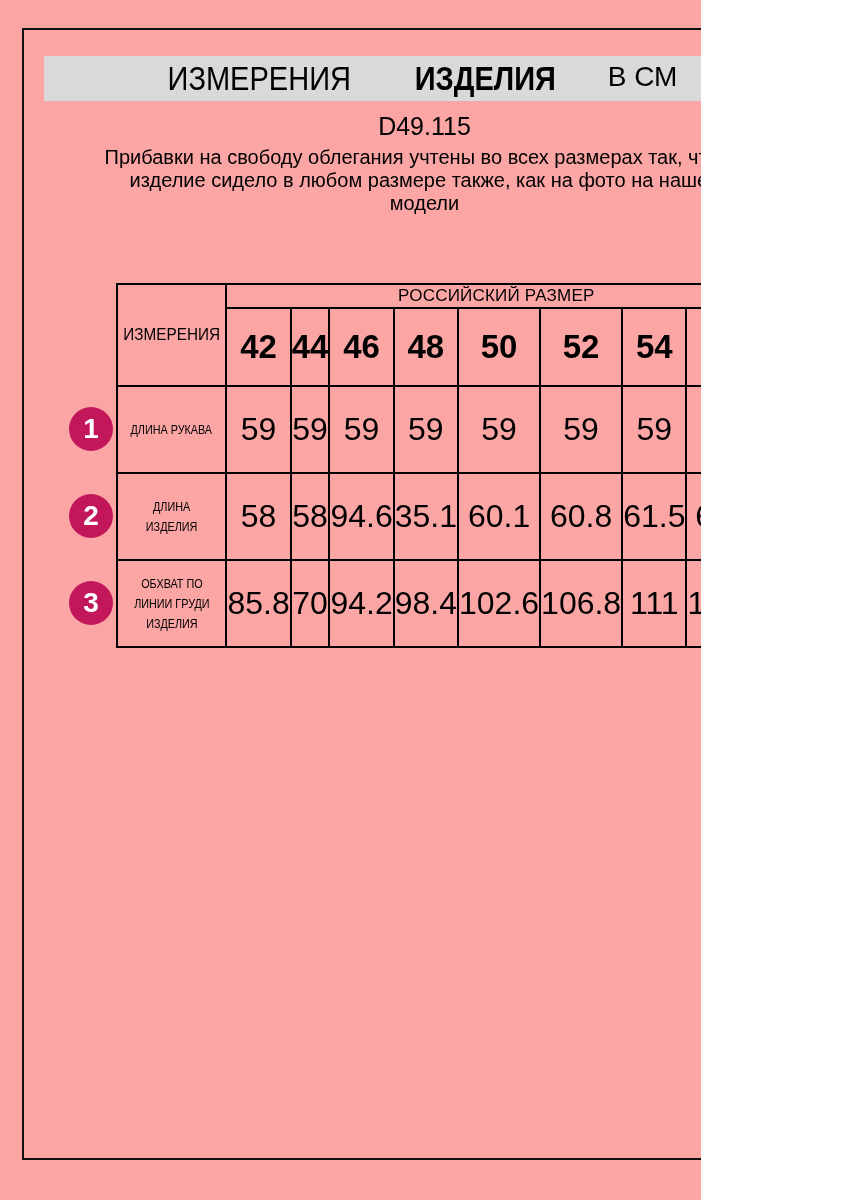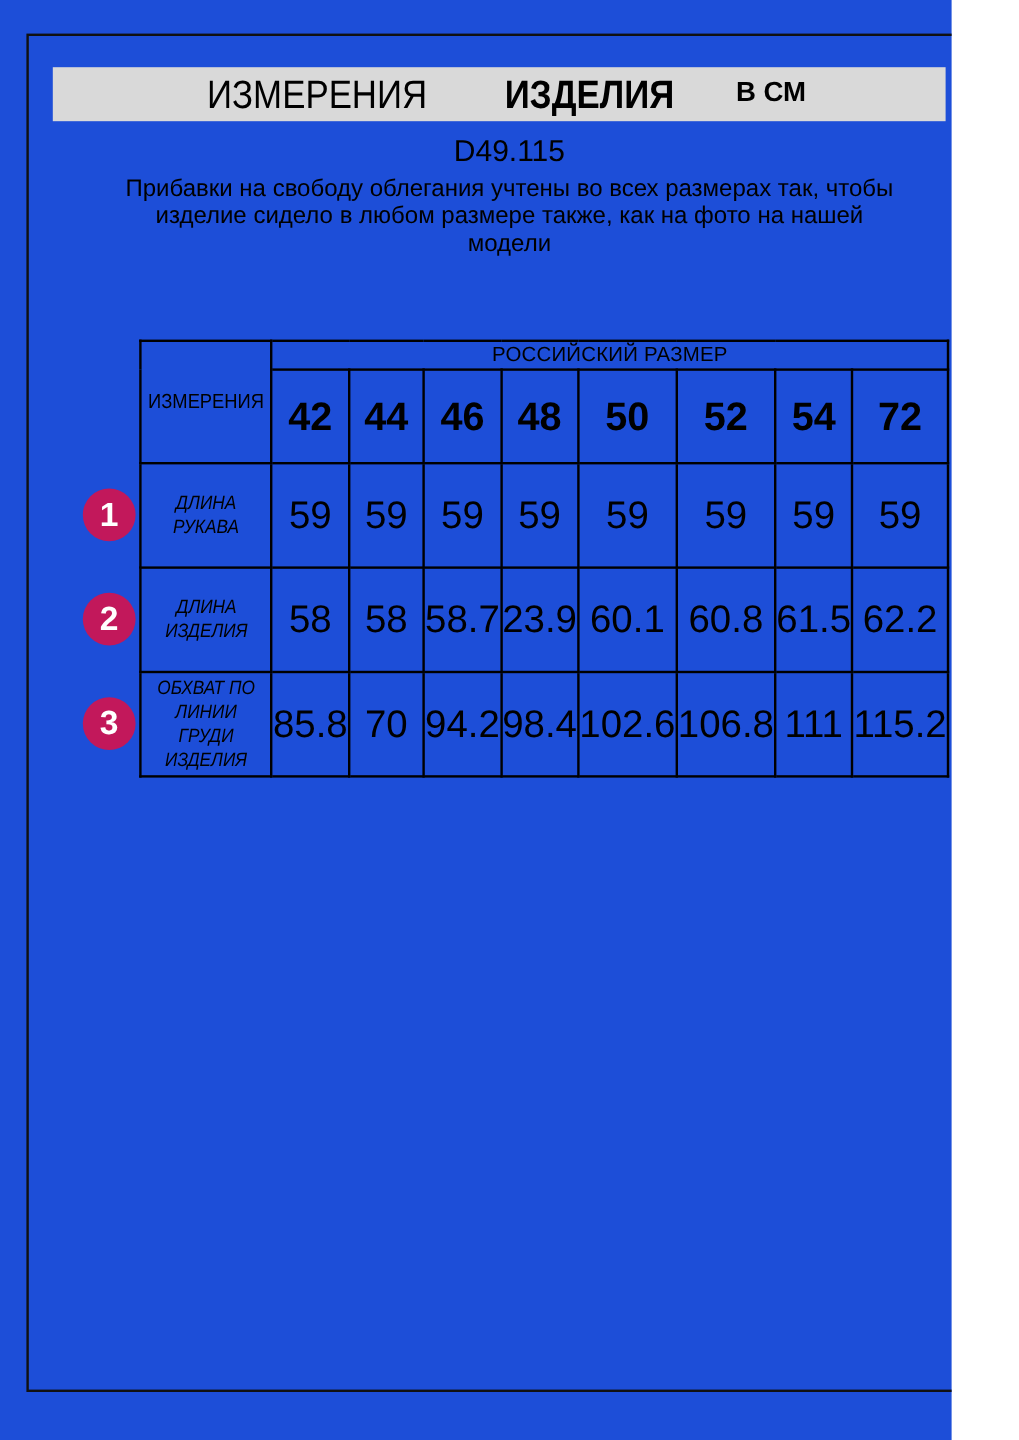--- a/index.html
+++ b/index.html
@@ -4,23 +4,23 @@
 <style>
   html, body {
     margin: 0;
     padding: 0;
     background: #ffffff;
     font-family: "Liberation Sans", sans-serif;
     color: #000;
   }
   .page {
     position: relative;
-    width: 793px;
+    width: 701px;
     height: 1200px;
-    background: #1d4ed8;
+    background: #fca5a5;
     overflow: hidden;
   }
   .frame {
     position: absolute;
     left: 22px;
     top: 28px;
     width: 784px;
     height: 1128px;
     border: 2px solid #111;
   }
@@ -41,22 +41,22 @@
     font-weight: 400;
     letter-spacing: 0px;
     transform: scaleX(0.88);
   }
   .title-part2 {
     font-size: 33px;
     font-weight: 700;
     transform: scaleX(0.88);
   }
   .title-part3 {
-    font-size: 23px;
-    font-weight: 700;
+    font-size: 28px;
+    font-weight: 400;
     position: relative;
     top: -2px;
   }
   .title-bar span { align-self: center; }
   .product-code {
     position: absolute;
     left: 0;
     top: 112px;
     width: 849px;
     text-align: center;
@@ -98,23 +98,22 @@
   th.group {
     font-size: 17px;
     font-weight: 400;
     letter-spacing: 0.2px;
   }
   th.size {
     font-size: 33px;
     font-weight: 700;
   }
   td.rowlabel {
-    font-size: 16px;
+    font-size: 12px;
     line-height: 20px;
-    font-style: italic;
   }
   td.value {
     font-size: 32px;
   }
   .condensed {
     display: inline-block;
     transform: scaleX(0.9);
     transform-origin: center;
     white-space: pre-line;
   }
@@ -202,22 +201,22 @@
         <td class="value">59</td>
         <td class="value">59</td>
         <td class="value">59</td>
         <td class="value">59</td>
       </tr>
       <tr>
         <td class="rowlabel"><span class="condensed">ДЛИНА
 ИЗДЕЛИЯ</span></td>
         <td class="value">58</td>
         <td class="value">58</td>
-        <td class="value">58.7</td>
-        <td class="value">23.9</td>
+        <td class="value">94.6</td>
+        <td class="value">35.1</td>
         <td class="value">60.1</td>
         <td class="value">60.8</td>
         <td class="value">61.5</td>
         <td class="value">62.2</td>
       </tr>
       <tr>
         <td class="rowlabel"><span class="condensed">ОБХВАТ ПО
 ЛИНИИ ГРУДИ
 ИЗДЕЛИЯ</span></td>
         <td class="value">85.8</td>

